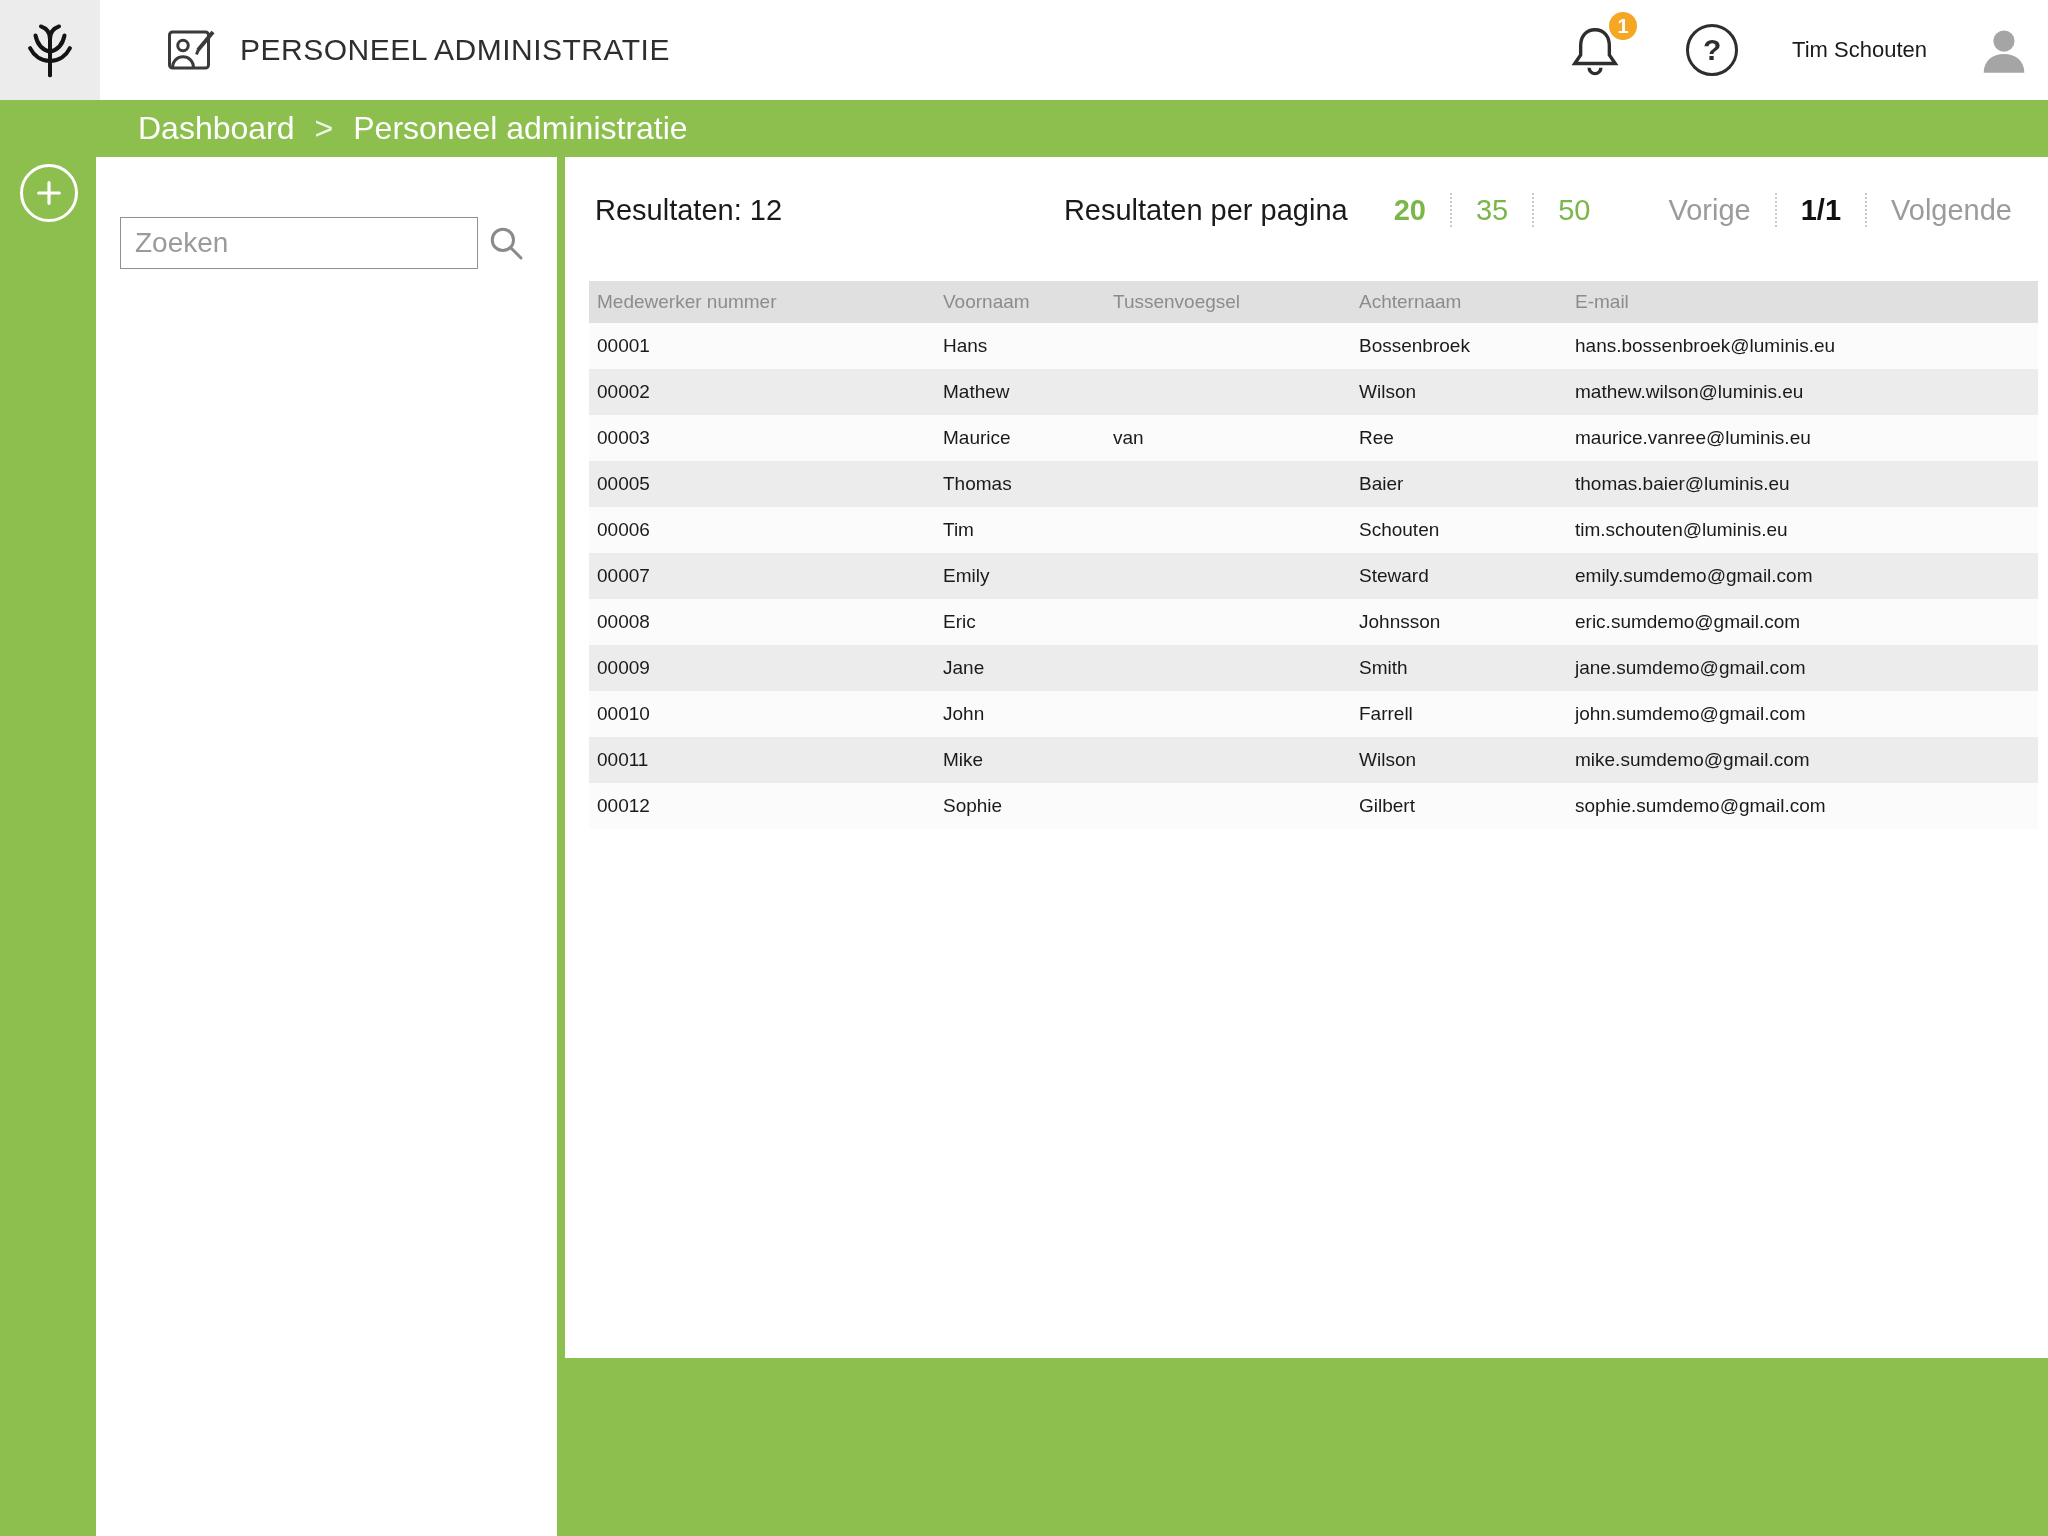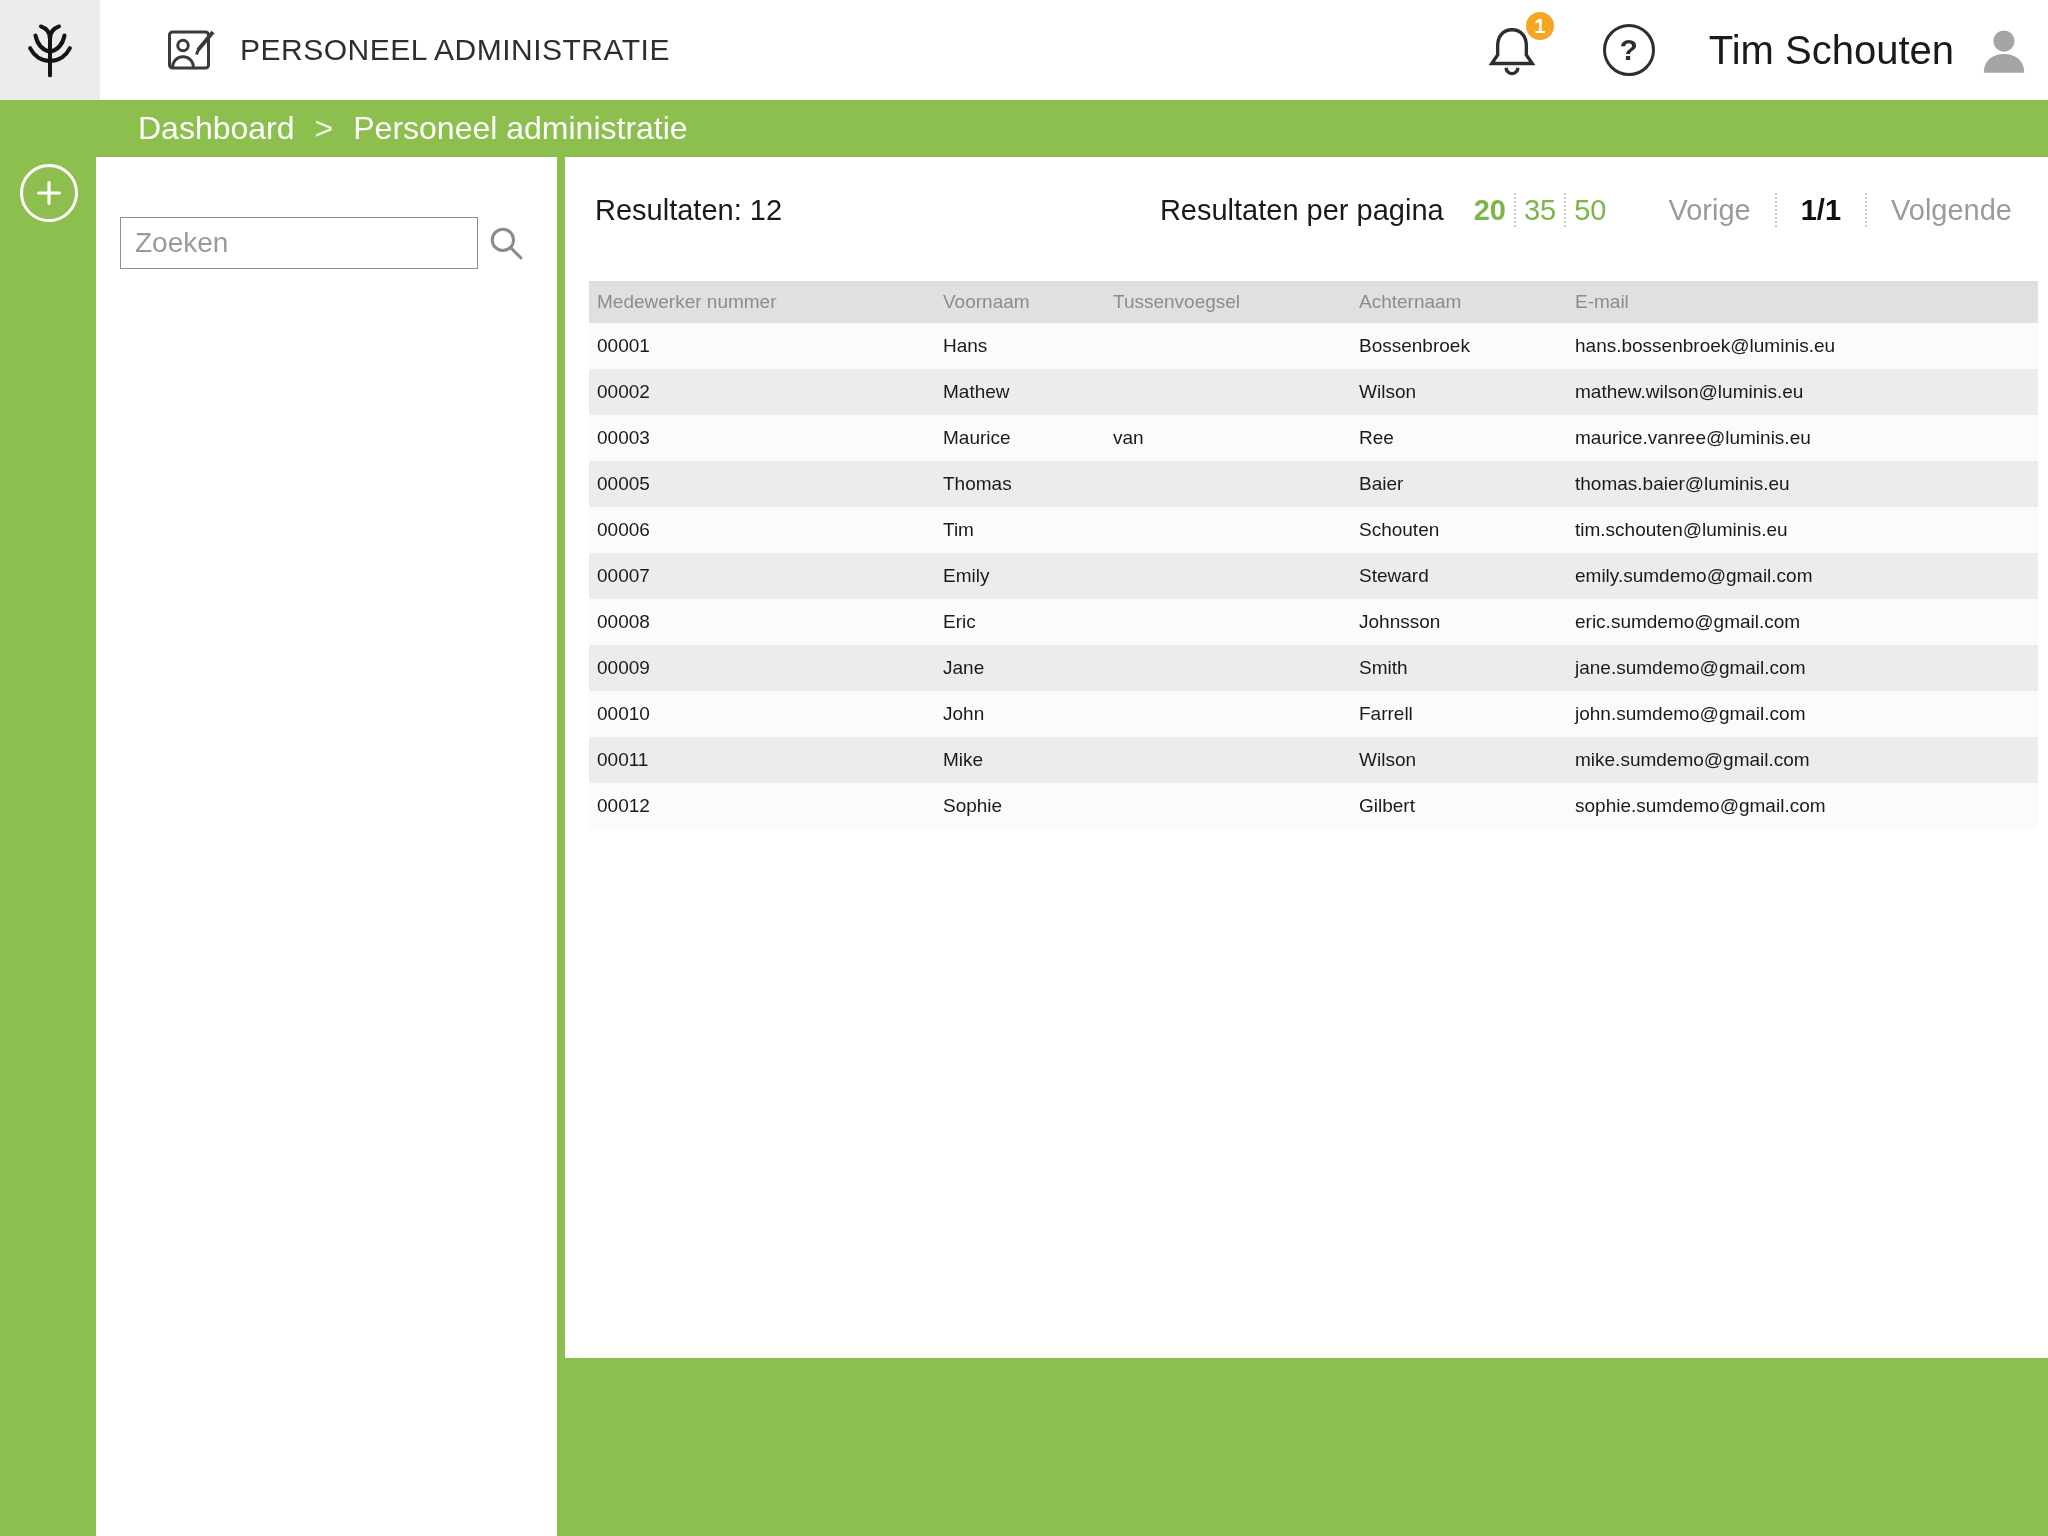--- a/index.html
+++ b/index.html
@@ -22,21 +22,21 @@
   .badge {
     position:absolute; top:-14px; right:-18px; min-width:34px; height:34px; padding:0 6px;
     border-radius:17px; background:#f5a623; color:#fff; font-size:20px; font-weight:bold;
     display:flex; align-items:center; justify-content:center; border:3px solid #fff;
   }
   .help-btn {
     width:52px; height:52px; border-radius:50%; border:3px solid #2e2e2e; background:#fff;
     color:#2e2e2e; font-size:30px; font-weight:bold;
     display:flex; align-items:center; justify-content:center; margin-right:54px; cursor:pointer;
   }
-  .username { font-size:40px; color:#1a1a1a; margin-right:24px; cursor:pointer; white-space:nowrap; }
+  .username { font-size:22px; color:#1a1a1a; margin-right:51px; cursor:pointer; white-space:nowrap; }
 
   
   .breadcrumb-bar {
     position:absolute; top:100px; left:0; width:2048px; height:57px;
     display:flex; align-items:center; padding-left:138px; font-size:32px; color:#ffffff;
   }
   .breadcrumb-bar .crumb { cursor:pointer; }
   .breadcrumb-bar .sep { margin:0 20px; color:rgba(255,255,255,.85); }
 
   
@@ -54,21 +54,21 @@
     color:#333; font-family:inherit; outline:none; background:#fff;
   }
   .search-input::placeholder { color:#9a9a9a; }
   .search-row svg { margin-left:8px; cursor:pointer; }
 
   
   .content { position:absolute; left:565px; top:157px; width:1483px; height:1201px; background:#ffffff; }
   .toolbar { display:flex; align-items:center; padding:36px 12px 0 30px; font-size:29px; color:#1a1a1a; }
   .perpage { display:flex; align-items:center; margin-left:auto; }
   .pp-label { margin-right:22px; white-space:nowrap; }
-  .pp-opt { color:#7ab648; margin:0 8px; cursor:pointer; }
+  .pp-opt { color:#7ab648; margin:0 24px; cursor:pointer; }
   .pp-opt.selected { font-weight:bold; }
   .vdiv { width:0; height:34px; border-left:2px dotted #c9c9c9; }
   .pagination { display:flex; align-items:center; margin-left:30px; }
   .page-link { color:#9b9b9b; margin:0 24px; cursor:pointer; white-space:nowrap; }
   .page-ind { color:#111; font-weight:bold; margin:0 24px; }
 
   table { border-collapse:collapse; margin:54px 10px 0 24px; width:1449px; font-size:19px; table-layout:fixed; }
   th {
     background:#e0e0e0; color:#8c8c8c; font-weight:normal; text-align:left;
     height:42px; padding:0 0 0 8px; white-space:nowrap; cursor:pointer;

